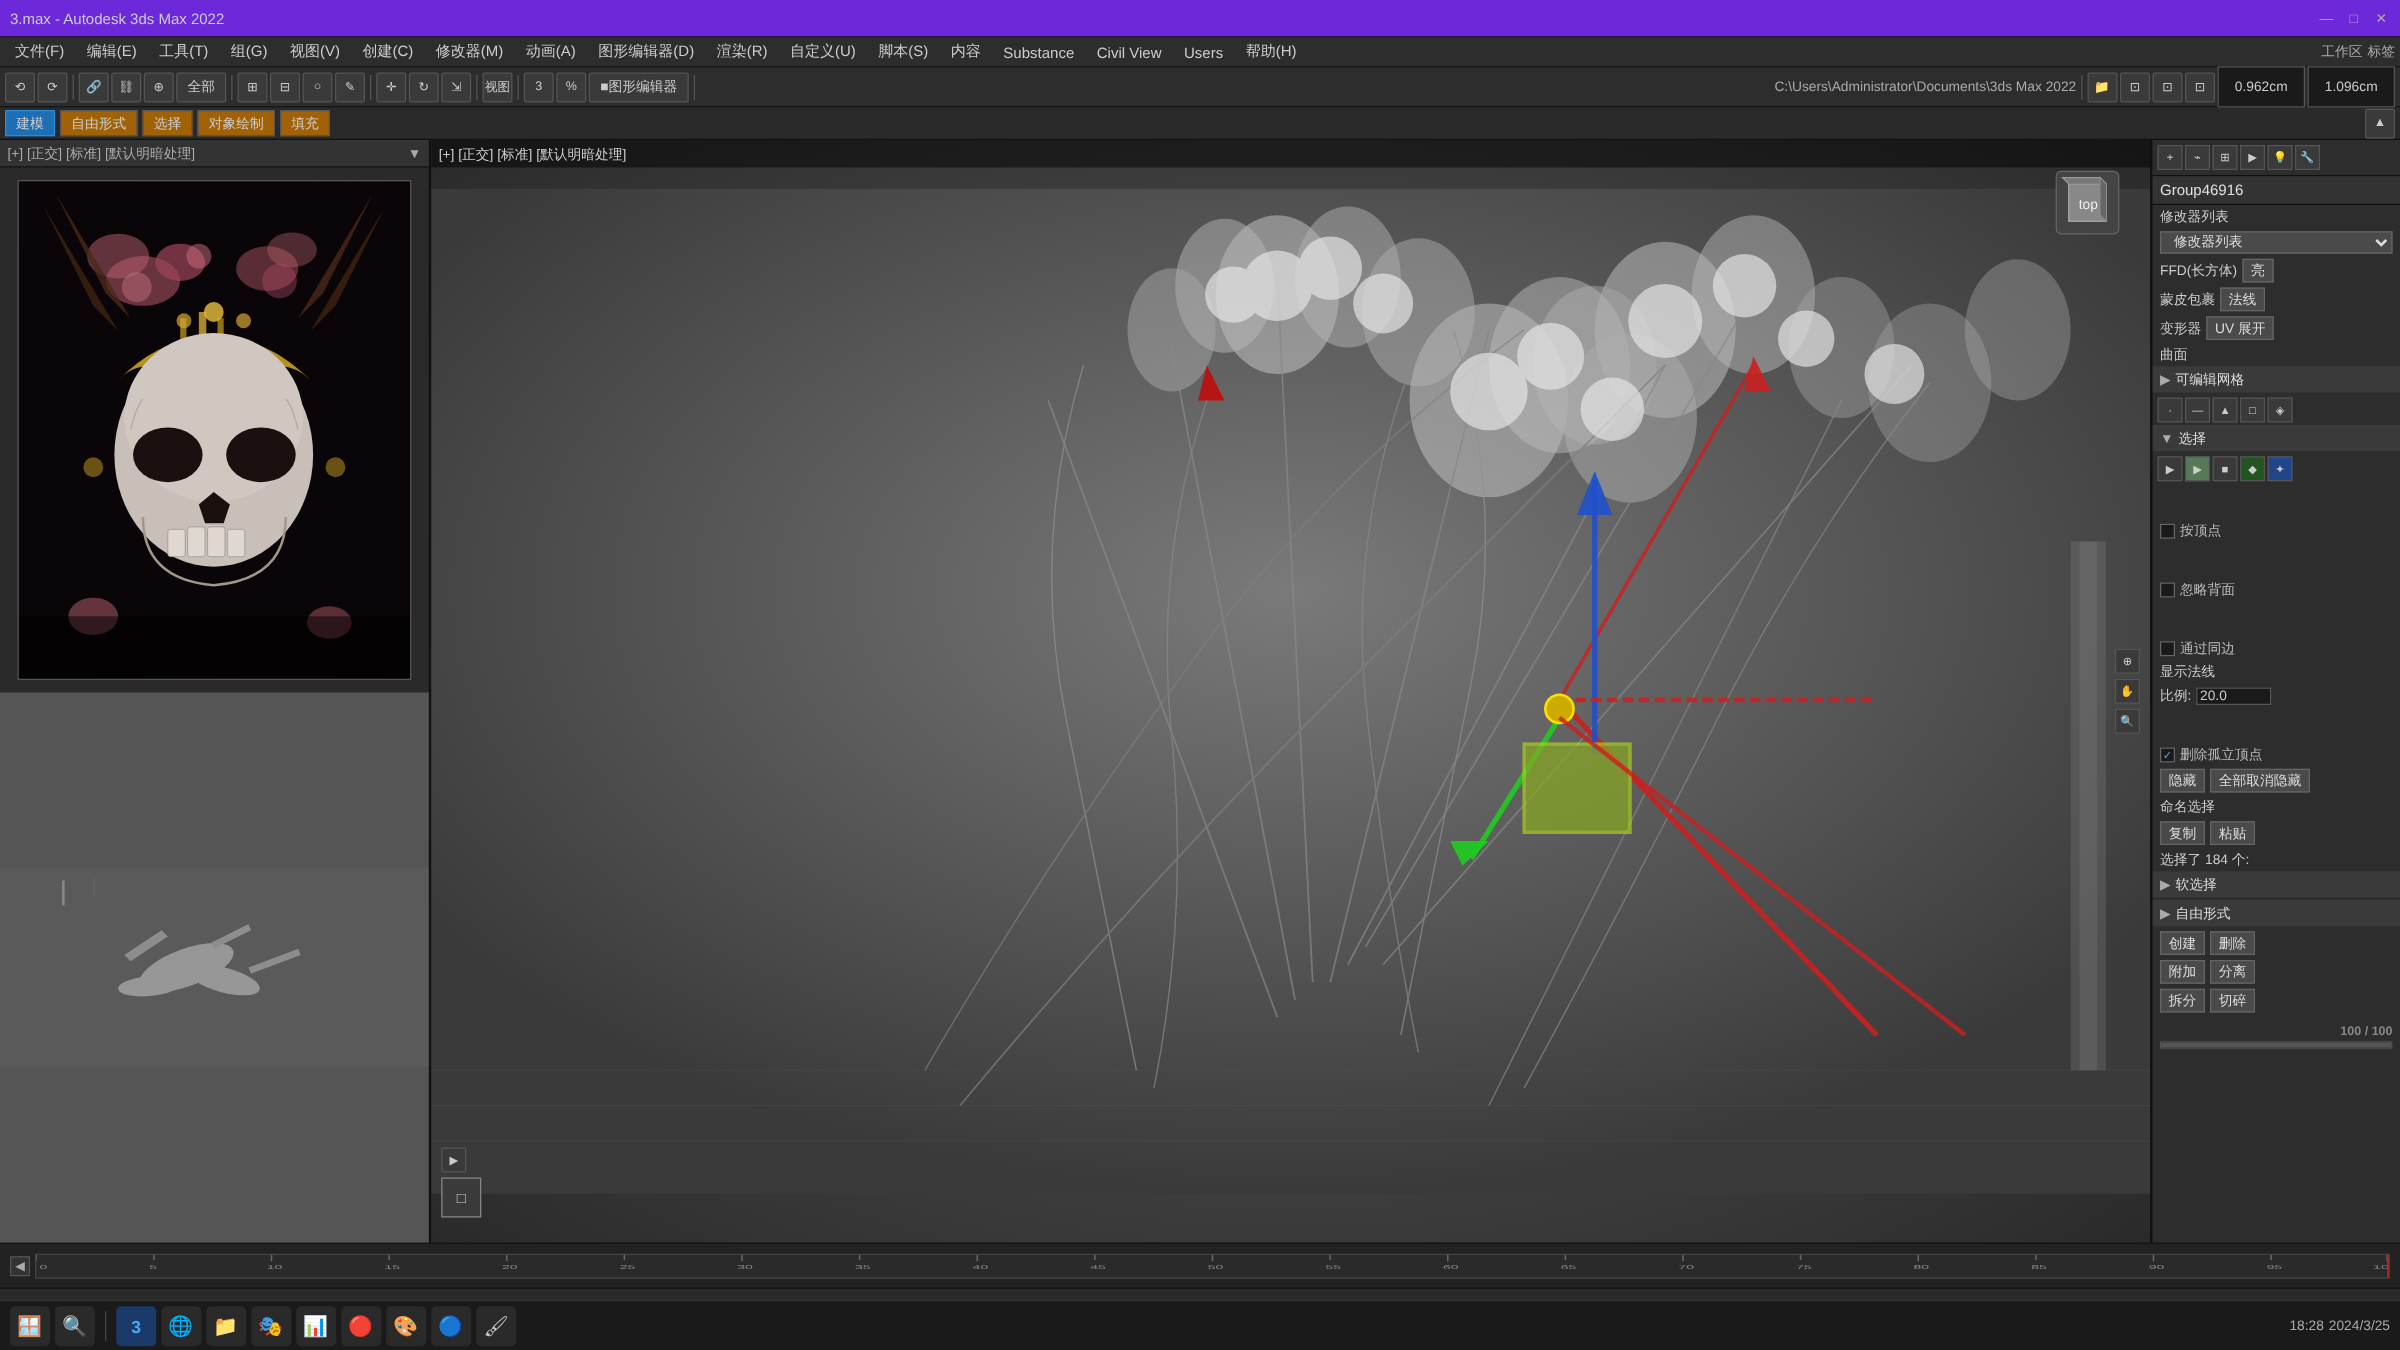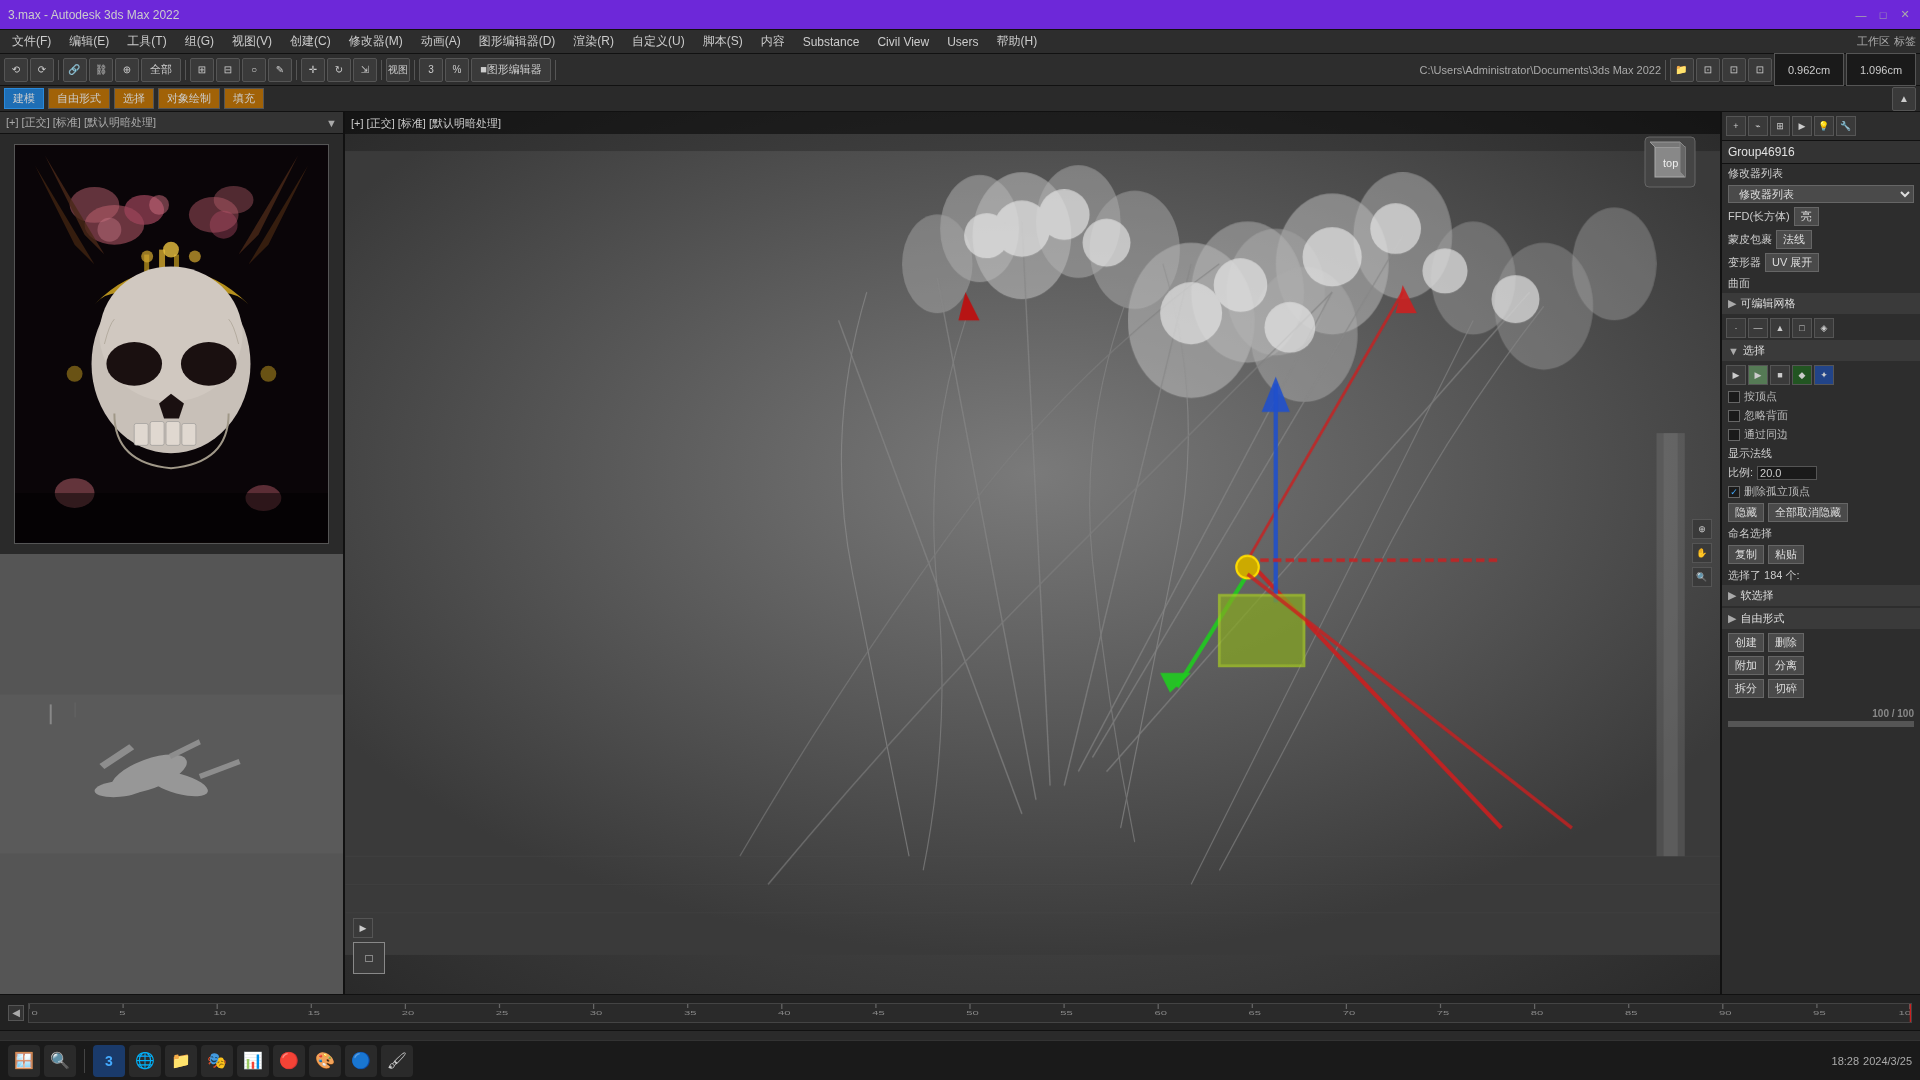--- a/index.html
+++ b/index.html
@@ -210,20 +210,21 @@
       font-size: 9px;
       cursor: pointer;
     }
     .panel-check {
       display: flex;
       align-items: center;
       gap: 4px;
       padding: 2px 6px;
       font-size: 11px;
       color: #bbb;
+      margin-top: 28px;
     }
     .checkbox {
       width: 12px; height: 12px;
       background: #1a1a1a;
       border: 1px solid #666;
       display: flex; align-items: center; justify-content: center;
     }
     .checkbox.checked::after { content: '✓'; font-size: 9px; color: #4af; }
 
     

